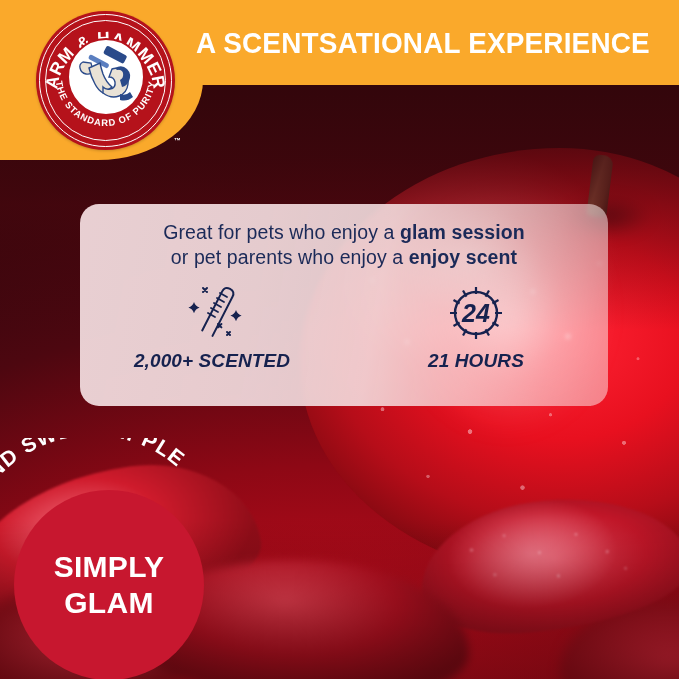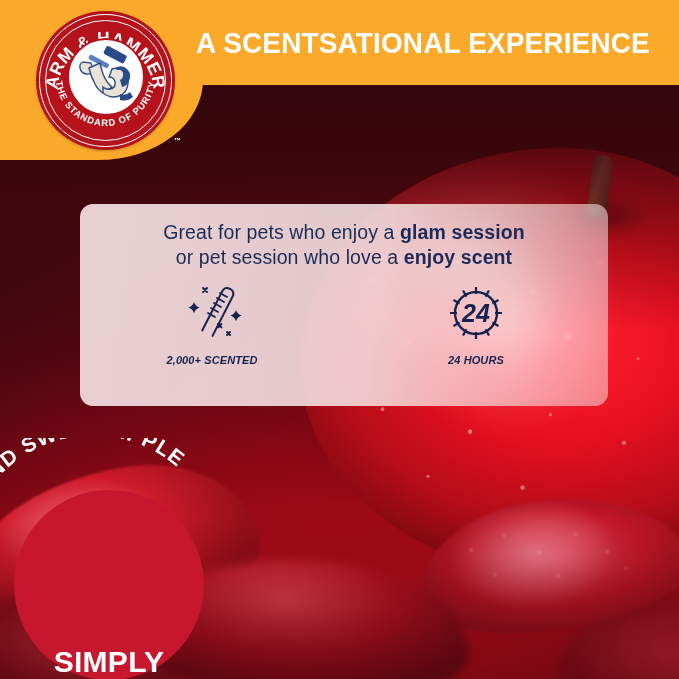--- a/index.html
+++ b/index.html
@@ -186,21 +186,21 @@
     fill:#ffffff; font-family:"Liberation Sans", sans-serif; font-weight:bold;
   }
   .logo-tm{
     position:absolute; right:-6px; bottom:6px;
     font-size:7px; color:#ffffff; font-weight:bold;
   }
 
   
   .card {
     position:absolute; left:80px; top:204px; width:528px; height:202px;
-    border-radius:13px;
+    border-radius:19px;
     background:linear-gradient(100deg,
        rgba(238,214,217,.97) 0%,
        rgba(238,214,217,.95) 34%,
        rgba(246,226,227,.88) 56%,
        rgba(250,232,232,.72) 74%,
        rgba(252,236,236,.58) 88%,
        rgba(252,238,238,.50) 100%);
     backdrop-filter:blur(2px);
     z-index:8;
     overflow:hidden;
@@ -219,37 +219,37 @@
     display:flex;
     margin-top:12px;
   }
   .feature { flex:1; display:flex; flex-direction:column; align-items:center;font-style:italic; }
   .feature-icon { height:62px; display:flex; align-items:center; justify-content:center; }
   .feature-label {
     margin-top:7px;
     text-align:center;
     color:#16224f;
     font-weight:bold;
-    font-size:11px;
+    font-size:19px;
     line-height:19px;
     letter-spacing:.1px;
   }
 
   
   .badge-wrap {
     position:absolute; left:-42px; top:438px; width:300px; height:260px; z-index:9;
   }
   .badge-circle {
     position:absolute; left:56px; top:52px; width:190px; height:190px;
     border-radius:50%;
     background:#c7172f;
   }
   .badge-text {
     position:absolute; left:56px; top:52px; width:190px; height:190px;
-    display:flex; flex-direction:column; align-items:center; justify-content:flex-end;
+    display:flex; flex-direction:column; align-items:center; justify-content:center;
     color:#ffffff; font-weight:bold; font-size:30px; line-height:36px;
     text-align:center; letter-spacing:.3px;
   }
   .badge-arc { position:absolute; left:0; top:0; width:300px; height:260px; }
   .badge-arc text{
     fill:#ffffff; font-family:"Liberation Sans", sans-serif;
     font-weight:bold; font-size:21px; letter-spacing:1.2px;
   }
 </style>
 </head>
@@ -321,21 +321,21 @@
     </svg>
     <span class="logo-tm">™</span>
   </div>
 
   <div class="card">
     <div class="card-headline">
       <div>
         <span>Great for pets who enjoy a </span><b>glam session</b>
       </div>
       <div>
-        <span>or pet session who love a </span><b>enjoy scent</b>
+        <span>or pet parents who enjoy a </span><b>enjoy scent</b>
       </div>
     </div>
 
     <div class="features">
 
       <div class="feature">
         <div class="feature-icon">
           <svg width="72" height="58" viewBox="0 0 72 58">
             <g fill="none" stroke="#16224f" stroke-width="2" stroke-linecap="round" stroke-linejoin="round">
 
@@ -381,35 +381,36 @@
               <path d="M18 53.5 L21.5 47.4"></path>
               <path d="M8.5 44 L14.6 40.5"></path>
               <path d="M5 31 L12 31"></path>
               <path d="M8.5 18 L14.6 21.5"></path>
               <path d="M18 8.5 L21.5 14.6"></path>
             </g>
             <text x="31" y="40" text-anchor="middle" font-family="Liberation Sans, sans-serif" font-weight="bold" font-size="25" fill="#16224f">24</text>
           </svg>
         </div>
         <div class="feature-label">
-          <div>24 HOURS</div>
+          <div>21 HOURS</div>
         </div>
       </div>
 
     </div>
   </div>
 
   <div class="badge-wrap">
     <svg class="badge-arc" viewBox="0 0 300 260">
       <defs>
         <path id="badgeArc" d="M 28,196 A 128,128 0 1 1 262,140" fill="none"></path>
       </defs>
       <text>
         <textPath href="#badgeArc" startOffset="16%" text-anchor="start">ROSE AND SWEET APPLE</textPath>
       </text>
     </svg>
     <div class="badge-circle"></div>
     <div class="badge-text">
       <div>SIMPLY</div>
+      <div>GLAM</div>
     </div>
   </div>
 
 </div>
 
 </body></html>

